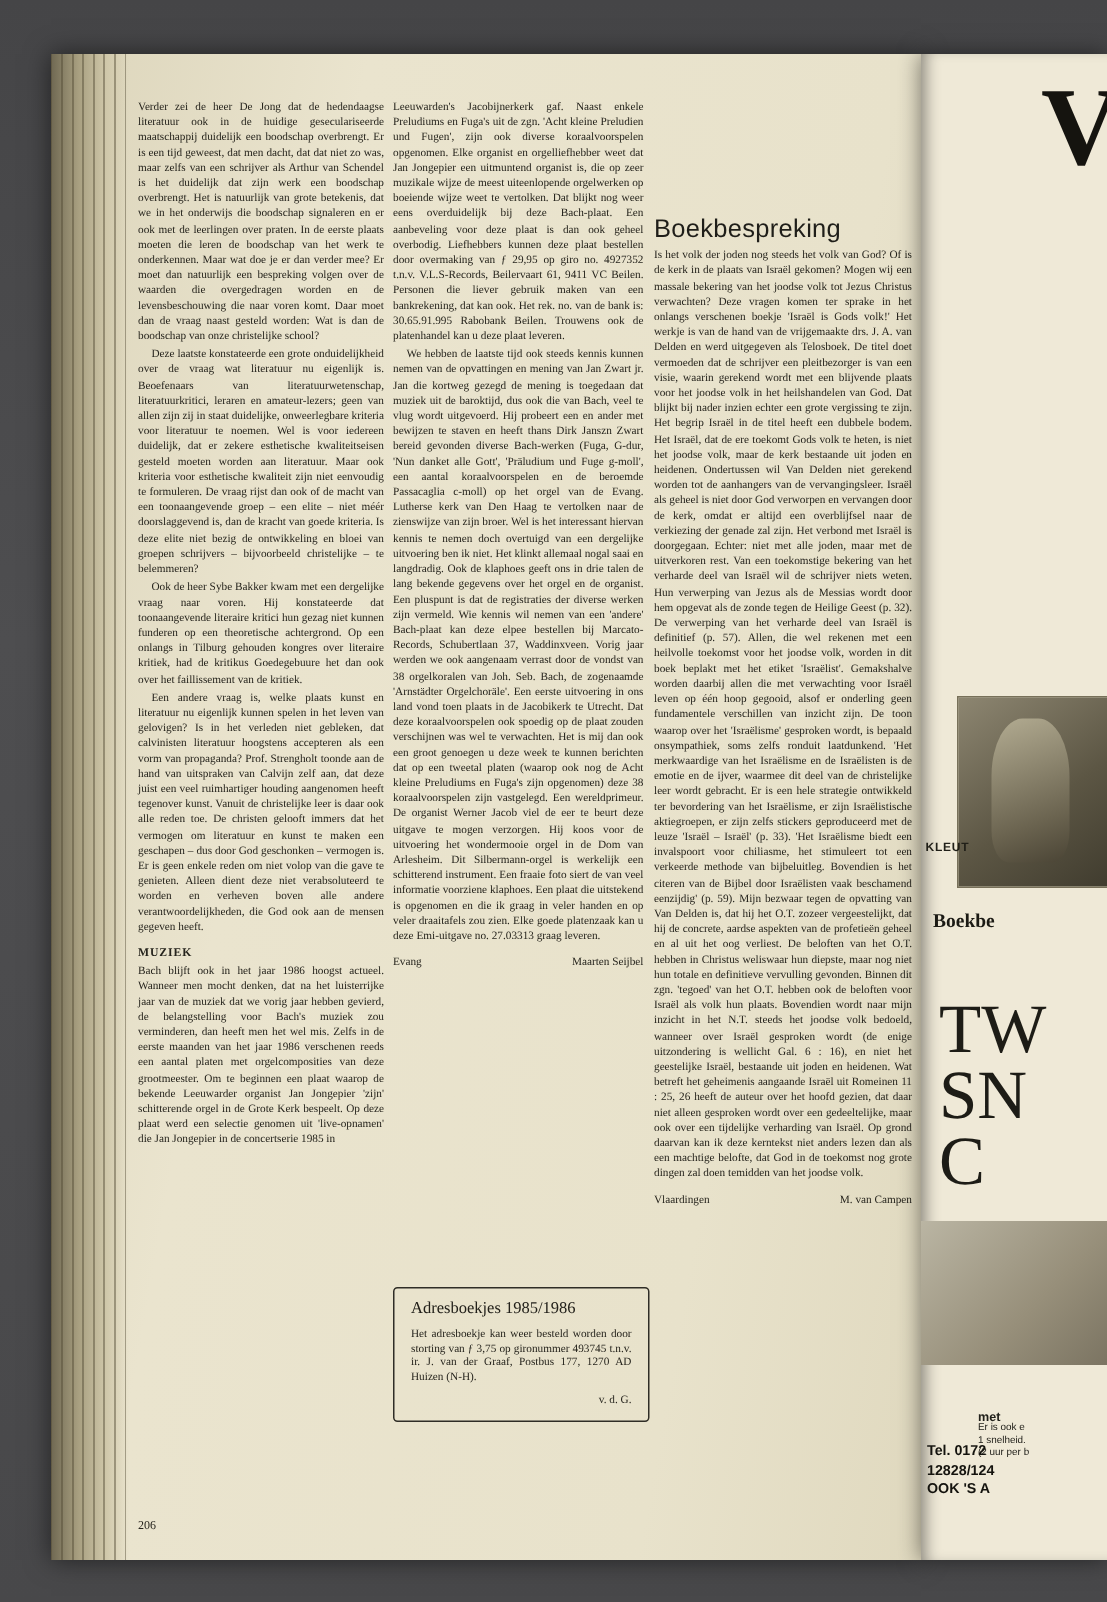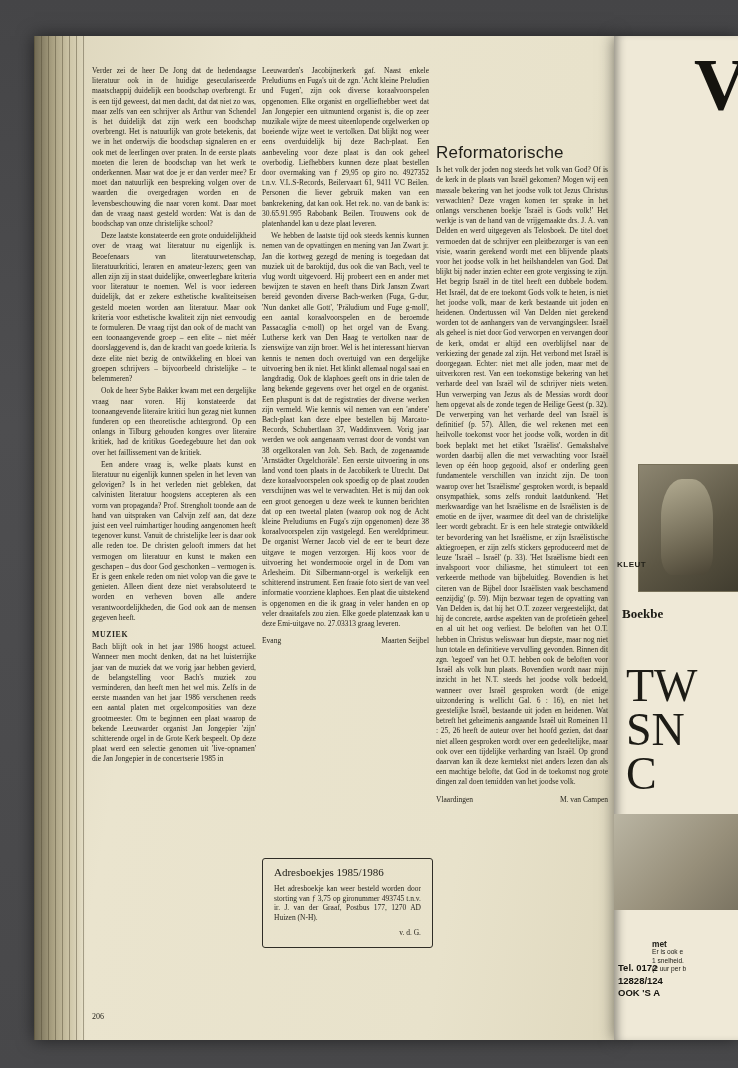--- a/index.html
+++ b/index.html
@@ -82,21 +82,21 @@
     </div>
   </div>
 
   <div class="adbox">
     <div class="adtitle">Adresboekjes 1985/1986</div>
     <p>Het adresboekje kan weer besteld worden door storting van ƒ 3,75 op gironummer 493745 t.n.v. ir. J. van der Graaf, Postbus 177, 1270 AD Huizen (N-H).</p>
     <div class="adsign">v. d. G.</div>
   </div>
 
   <div class="col" id="col3">
-    <h1>Reformatorische</h1>
+    <h1>Boekbespreking</h1>
     <p>Is het volk der joden nog steeds het volk van God? Of is de kerk in de plaats van Israël gekomen? Mogen wij een massale bekering van het joodse volk tot Jezus Christus verwachten? Deze vragen komen ter sprake in het onlangs verschenen boekje 'Israël is Gods volk!' Het werkje is van de hand van de vrijgemaakte drs. J. A. van Delden en werd uitgegeven als Telosboek. De titel doet vermoeden dat de schrijver een pleitbezorger is van een visie, waarin gerekend wordt met een blijvende plaats voor het joodse volk in het heilshandelen van God. Dat blijkt bij nader inzien echter een grote vergissing te zijn. Het begrip Israël in de titel heeft een dubbele bodem. Het Israël, dat de ere toekomt Gods volk te heten, is niet het joodse volk, maar de kerk bestaande uit joden en heidenen. Ondertussen wil Van Delden niet gerekend worden tot de aanhangers van de vervangingsleer. Israël als geheel is niet door God verworpen en vervangen door de kerk, omdat er altijd een overblijfsel naar de verkiezing der genade zal zijn. Het verbond met Israël is doorgegaan. Echter: niet met alle joden, maar met de uitverkoren rest. Van een toekomstige bekering van het verharde deel van Israël wil de schrijver niets weten. Hun verwerping van Jezus als de Messias wordt door hem opgevat als de zonde tegen de Heilige Geest (p. 32). De verwerping van het verharde deel van Israël is definitief (p. 57). Allen, die wel rekenen met een heilvolle toekomst voor het joodse volk, worden in dit boek beplakt met het etiket 'Israëlist'. Gemakshalve worden daarbij allen die met verwachting voor Israël leven op één hoop gegooid, alsof er onderling geen fundamentele verschillen van inzicht zijn. De toon waarop over het 'Israëlisme' gesproken wordt, is bepaald onsympathiek, soms zelfs ronduit laatdunkend. 'Het merkwaardige van het Israëlisme en de Israëlisten is de emotie en de ijver, waarmee dit deel van de christelijke leer wordt gebracht. Er is een hele strategie ontwikkeld ter bevordering van het Israëlisme, er zijn Israëlistische aktiegroepen, er zijn zelfs stickers geproduceerd met de leuze 'Israël – Israël' (p. 33). 'Het Israëlisme biedt een invalspoort voor chiliasme, het stimuleert tot een verkeerde methode van bijbeluitleg. Bovendien is het citeren van de Bijbel door Israëlisten vaak beschamend eenzijdig' (p. 59). Mijn bezwaar tegen de opvatting van Van Delden is, dat hij het O.T. zozeer vergeestelijkt, dat hij de concrete, aardse aspekten van de profetieën geheel en al uit het oog verliest. De beloften van het O.T. hebben in Christus weliswaar hun diepste, maar nog niet hun totale en definitieve vervulling gevonden. Binnen dit zgn. 'tegoed' van het O.T. hebben ook de beloften voor Israël als volk hun plaats. Bovendien wordt naar mijn inzicht in het N.T. steeds het joodse volk bedoeld, wanneer over Israël gesproken wordt (de enige uitzondering is wellicht Gal. 6 : 16), en niet het geestelijke Israël, bestaande uit joden en heidenen. Wat betreft het geheimenis aangaande Israël uit Romeinen 11 : 25, 26 heeft de auteur over het hoofd gezien, dat daar niet alleen gesproken wordt over een gedeeltelijke, maar ook over een tijdelijke verharding van Israël. Op grond daarvan kan ik deze kerntekst niet anders lezen dan als een machtige belofte, dat God in de toekomst nog grote dingen zal doen temidden van het joodse volk.</p>
     <div class="signoff">
       <span>Vlaardingen</span>
       <span>M. van Campen</span>
     </div>
   </div>
 
   <div class="pageno">206</div>
 </div>
 

